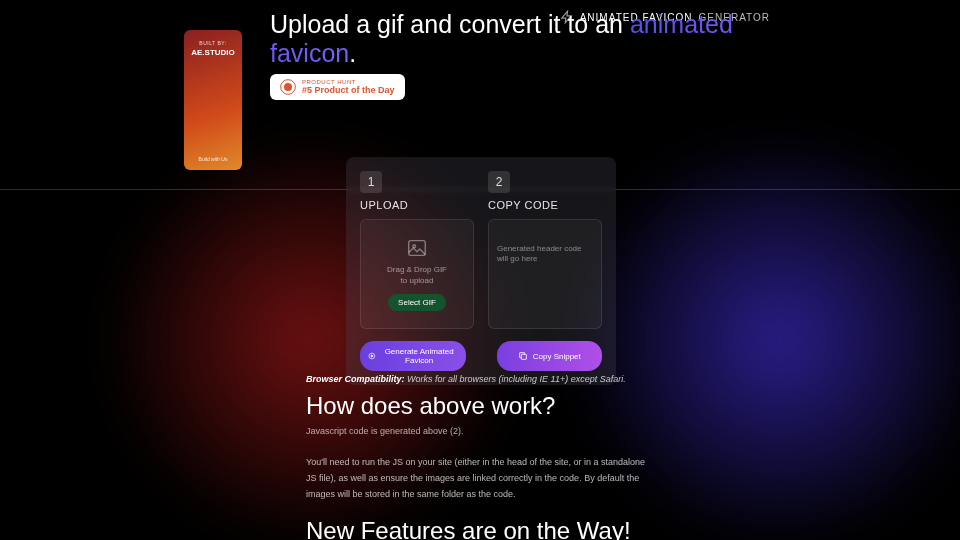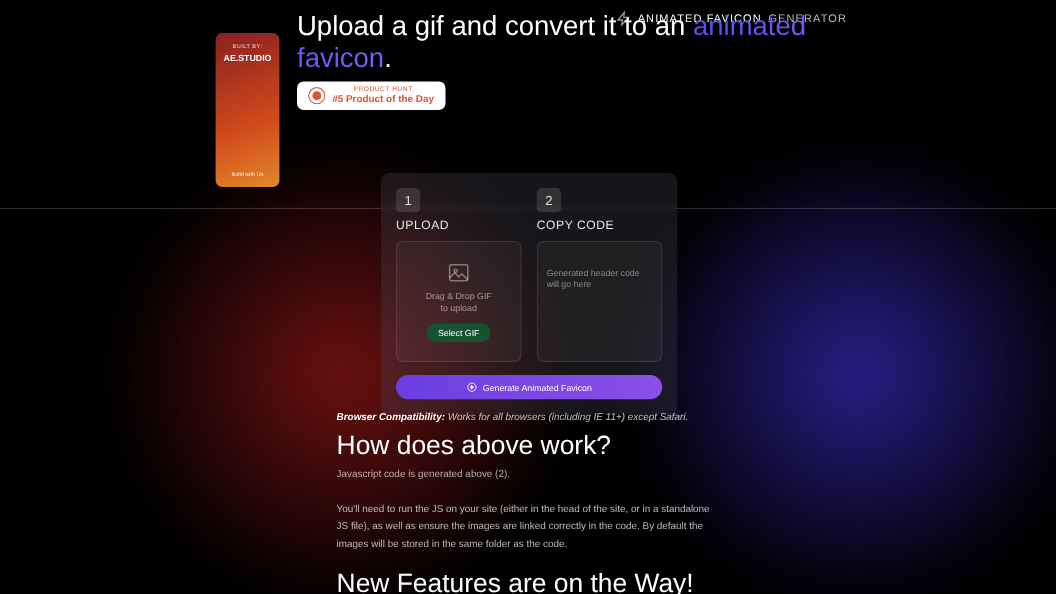--- a/index.html
+++ b/index.html
@@ -40,21 +40,21 @@
   align-items: center;
   gap: 6px;
   font-size: 10px;
   letter-spacing: 1px;
   color: #bbb;
 }
 .header svg { width: 14px; height: 14px; }
 .header .strong { color: #fff; font-weight: 500; }
 .sidebar-card {
   position: absolute;
-  left: 196px;
+  left: 184px;
   top: 30px;
   width: 58px;
   height: 140px;
   background: linear-gradient(160deg, #8a2020 0%, #d14a1a 60%, #e08a2a 100%);
   border-radius: 6px;
   display: flex;
   flex-direction: column;
   align-items: center;
   justify-content: space-between;
   padding: 10px 4px 8px;
@@ -82,21 +82,20 @@
   font-weight: 500;
 }
 .ph-badge {
   margin-top: 6px;
   display: inline-flex;
   align-items: center;
   gap: 6px;
   background: #fff;
   border-radius: 6px;
   padding: 5px 10px;
-  text-align: center;
 }
 .ph-badge svg { width: 16px; height: 16px; }
 .ph-badge .ph-text { display: flex; flex-direction: column; line-height: 1.1; }
 .ph-badge .ph-label { font-size: 6px; color: #da552f; letter-spacing: 0.5px; }
 .ph-badge .ph-title { font-size: 9px; color: #da552f; font-weight: 600; }
 .hr {
   position: absolute;
   top: 189px;
   left: 0;
   right: 0;
@@ -273,20 +272,27 @@
     </div>
   </div>
   <div class="actions">
     <button class="action-btn gen">
       <svg viewBox="0 0 24 24" fill="none" stroke="#fff" stroke-width="2">
           <circle cx="12" cy="12" r="9"></circle>
           <path d="M10 8l6 4-6 4V8z" fill="#fff"></path>
         </svg>
       <span>Generate Animated Favicon</span>
     </button>
+    <button class="action-btn copy">
+      <svg viewBox="0 0 24 24" fill="none" stroke="#fff" stroke-width="2">
+          <rect x="8" y="8" width="12" height="12" rx="1"></rect>
+          <path d="M16 8V5a1 1 0 0 0-1-1H5a1 1 0 0 0-1 1v10a1 1 0 0 0 1 1h3"></path>
+        </svg>
+      <span>Copy Snippet</span>
+    </button>
   </div>
 </div>
 
 <div class="content">
   <div class="compat">
     <b>Browser Compatibility:</b><span> Works for all browsers (including IE 11+) except Safari.</span>
   </div>
   <h2>How does above work?</h2>
   <div class="sub">Javascript code is generated above (2).</div>
   <div class="para">You'll need to run the JS on your site (either in the head of the site, or in a standalone JS file), as well as ensure the images are linked correctly in the code. By default the images will be stored in the same folder as the code.</div>

